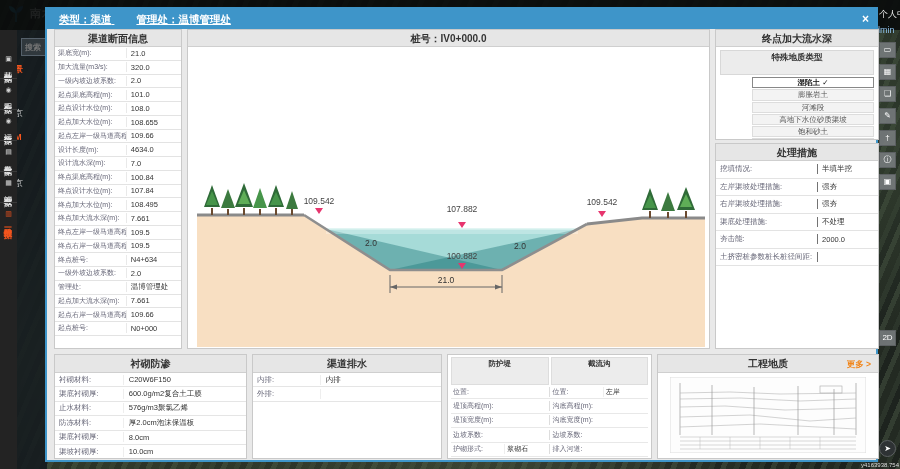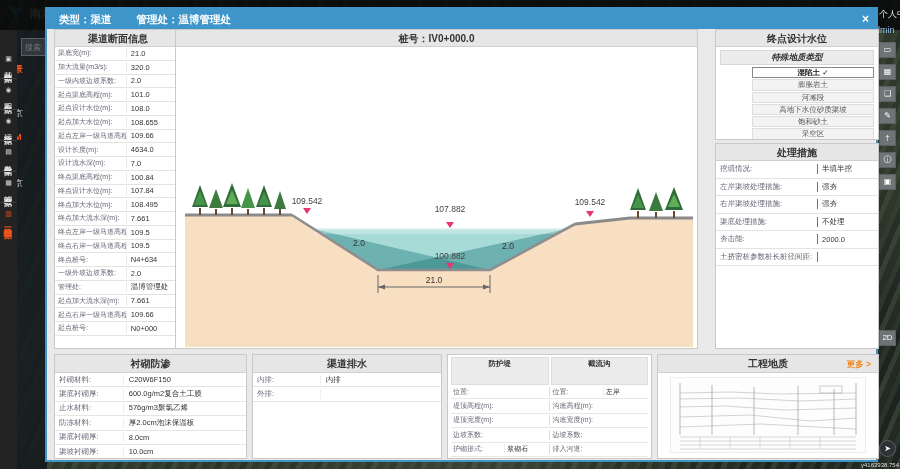--- a/index.html
+++ b/index.html
@@ -19,48 +19,48 @@
   .personal { position:absolute; left:879px; top:8px; color:#eee; font-size:9px; white-space:nowrap; z-index:3; }
   .adminline { position:absolute; left:843px; top:25px; color:#8fc1e9; font-size:9px; white-space:nowrap; z-index:3; }
   .rail { position:absolute; left:0; top:30px; width:17px; height:439px; background:#232323; z-index:3; display:flex; flex-direction:column; align-items:center; padding-top:18px; }
   .rail-item { display:flex; flex-direction:column; align-items:center; color:#e8e8e8; padding:7px 0 9px 0; width:100%; border-top:1px solid #3a3a3a; cursor:pointer; }
   .rail-item:first-child { border-top:none; }
   .rail-item .ric { font-size:7px; line-height:8px; margin-bottom:2px; color:#cfcfcf; }
   .rail-item .vtext { writing-mode:vertical-rl; text-orientation:upright; font-size:8.5px; letter-spacing:1px; }
   .rail-item.active { color:#f4551e; font-weight:bold; }
   .rail-item.active .ric { color:#f4551e; }
   .sidepanel { position:absolute; left:17px; top:30px; width:30px; height:439px; background:rgba(20,26,30,.85); z-index:2; }
-  .srch { position:absolute; left:4px; top:8px; width:40px; height:18px; background:#30383d; border:1px solid #55606a; color:#bbb; font-size:8px; padding:0 3px; }
+  .srch { position:absolute; left:4px; top:8px; width:40px; height:18px; background:#30383d; border:1px solid #55606a; color:#bbb; font-size:8px; padding:0 3px;font-weight:bold; }
   .snip { position:absolute; left:6px; font-size:8.5px; color:#ddd; white-space:nowrap; }
   .snip.accent { color:#f4551e; font-weight:bold; }
   
   .tools { position:absolute; left:879px; top:42px; z-index:3; display:flex; flex-direction:column; gap:6px; }
   .toolbtn { width:17px; height:16px; background:rgba(120,124,126,.88); border:1px solid #5c6062; color:#fff; font-size:8px; line-height:14px; text-align:center; cursor:pointer; }
   .tools2 { position:absolute; left:879px; top:330px; z-index:3; display:flex; flex-direction:row; gap:5px; }
   .roundbtn { width:17px; height:17px; border-radius:50%; background:#2e3234; border:1px solid #5c6062; color:#fff; font-size:8px; line-height:15px; text-align:center; cursor:pointer; }
   .coords { position:absolute; right:1px; bottom:1px; color:#ddd; font-size:6px; z-index:3; white-space:nowrap; }
   .agsbox { position:absolute; left:845px; bottom:8px; background:#f5f5f5; color:#333; font-size:6px; padding:1px 2px; z-index:1; }
   
   .modal { position:absolute; left:45px; top:7px; width:833px; height:455px; background:#e9e9e9; border:2px solid #3e95c9; z-index:10; }
-  .mhead { position:absolute; left:0; top:0; width:100%; height:20px; background:#3e95c9; color:#fff; font-size:10.5px; font-weight:bold; line-height:20px; padding-left:12px; }
+  .mhead { position:absolute; left:0; top:0; width:100%; height:20px; background:#3e95c9; color:#fff; font-size:10.5px; font-weight:bold; line-height:20px; padding-left:12px;text-decoration:underline; }
   .mhead .sep { margin-left:22px; }
   .mclose { position:absolute; right:7px; top:0; color:#fff; font-size:12px; font-weight:bold; line-height:20px; cursor:pointer; }
   .card { position:absolute; background:#fff; border:1px solid #c9c9c9; overflow:hidden; }
   .chead { height:17px; background:#e6e6e6; border-bottom:1px solid #cfcfcf; text-align:center; font-size:10px; font-weight:bold; color:#333; line-height:17px; position:relative; }
   .chead18 { height:18px; line-height:18px; }
   
   .c-left { left:7px; top:20px; width:128px; height:320px; }
   .trow { display:flex; border-bottom:1px solid #e3e3e3; height:13.75px; align-items:center; }
   .trow .tl { width:57%; font-size:7px; color:#667; padding-left:3px; border-right:1px solid #e9e9e9; overflow:hidden; white-space:nowrap; }
   .trow .tv { width:43%; font-size:7.5px; color:#333; padding-left:4px; white-space:nowrap; }
   
-  .c-center { left:128px; top:20px; width:523px; height:320px; }
+  .c-center { left:140px; top:20px; width:523px; height:320px; }
   
   .c-geo1 { left:668px; top:20px; width:164px; height:111px; }
-  .subt { margin:3px 4px 2px 4px; background:#ececec; border:1px solid #d8d8d8; text-align:center; font-size:8.5px; font-weight:bold; color:#333; height:15px; line-height:13px;font-style:italic; }
+  .subt { margin:3px 4px 2px 4px; background:#ececec; border:1px solid #d8d8d8; text-align:center; font-size:8.5px; font-weight:bold; color:#333; height:25px; line-height:13px; }
   .opts { margin:0 4px; display:flex; flex-direction:column; gap:1px;padding-left:32px; }
   .option { background:#f3f3f3; border:1px solid #ddd; text-align:center; font-size:7.5px; color:#555; height:11.3px; line-height:10px; cursor:pointer; overflow:hidden; white-space:nowrap; }
   .option.selected { background:#fff; border:1px solid #888; color:#111; font-weight:bold; }
   .option .check { display:none; }
   .option.selected .check { display:inline; }
   .c-geo2 { left:668px; top:134px; width:164px; height:206px; }
   .mrow { display:flex; border-bottom:1px solid #e3e3e3; height:17.5px; align-items:center; }
   .mrow .tl { width:63%; font-size:7.5px; color:#667; padding-left:4px; border-right:1px solid #737373; white-space:nowrap; overflow:hidden; }
   .mrow .tv { width:37%; font-size:7.5px; color:#333; padding-left:4px; white-space:nowrap; }
   
@@ -336,21 +336,21 @@
         <line x1="202" y1="228" x2="202" y2="246" stroke="#666" stroke-width="1"></line>
         <line x1="314" y1="228" x2="314" y2="246" stroke="#666" stroke-width="1"></line>
         <line x1="202" y1="240" x2="314" y2="240" stroke="#666" stroke-width="1"></line>
         <polygon points="202,240 209,237.5 209,242.5" fill="#666"></polygon>
         <polygon points="314,240 307,237.5 307,242.5" fill="#666"></polygon>
         <text x="258" y="236" font-size="8.5" fill="#333" text-anchor="middle">21.0</text>
       </svg>
     </div>
 
     <div class="card c-geo1">
-      <div class="chead">终点设计水位</div>
+      <div class="chead">终点加大流水深</div>
       <div class="subt">特殊地质类型</div>
       <div class="opts">
 
       <div class="option selected active">
           <span>湿陷土</span>
           <span class="check">✓</span>
         </div>
           <div class="option">
           <span>膨胀岩土</span>
           

